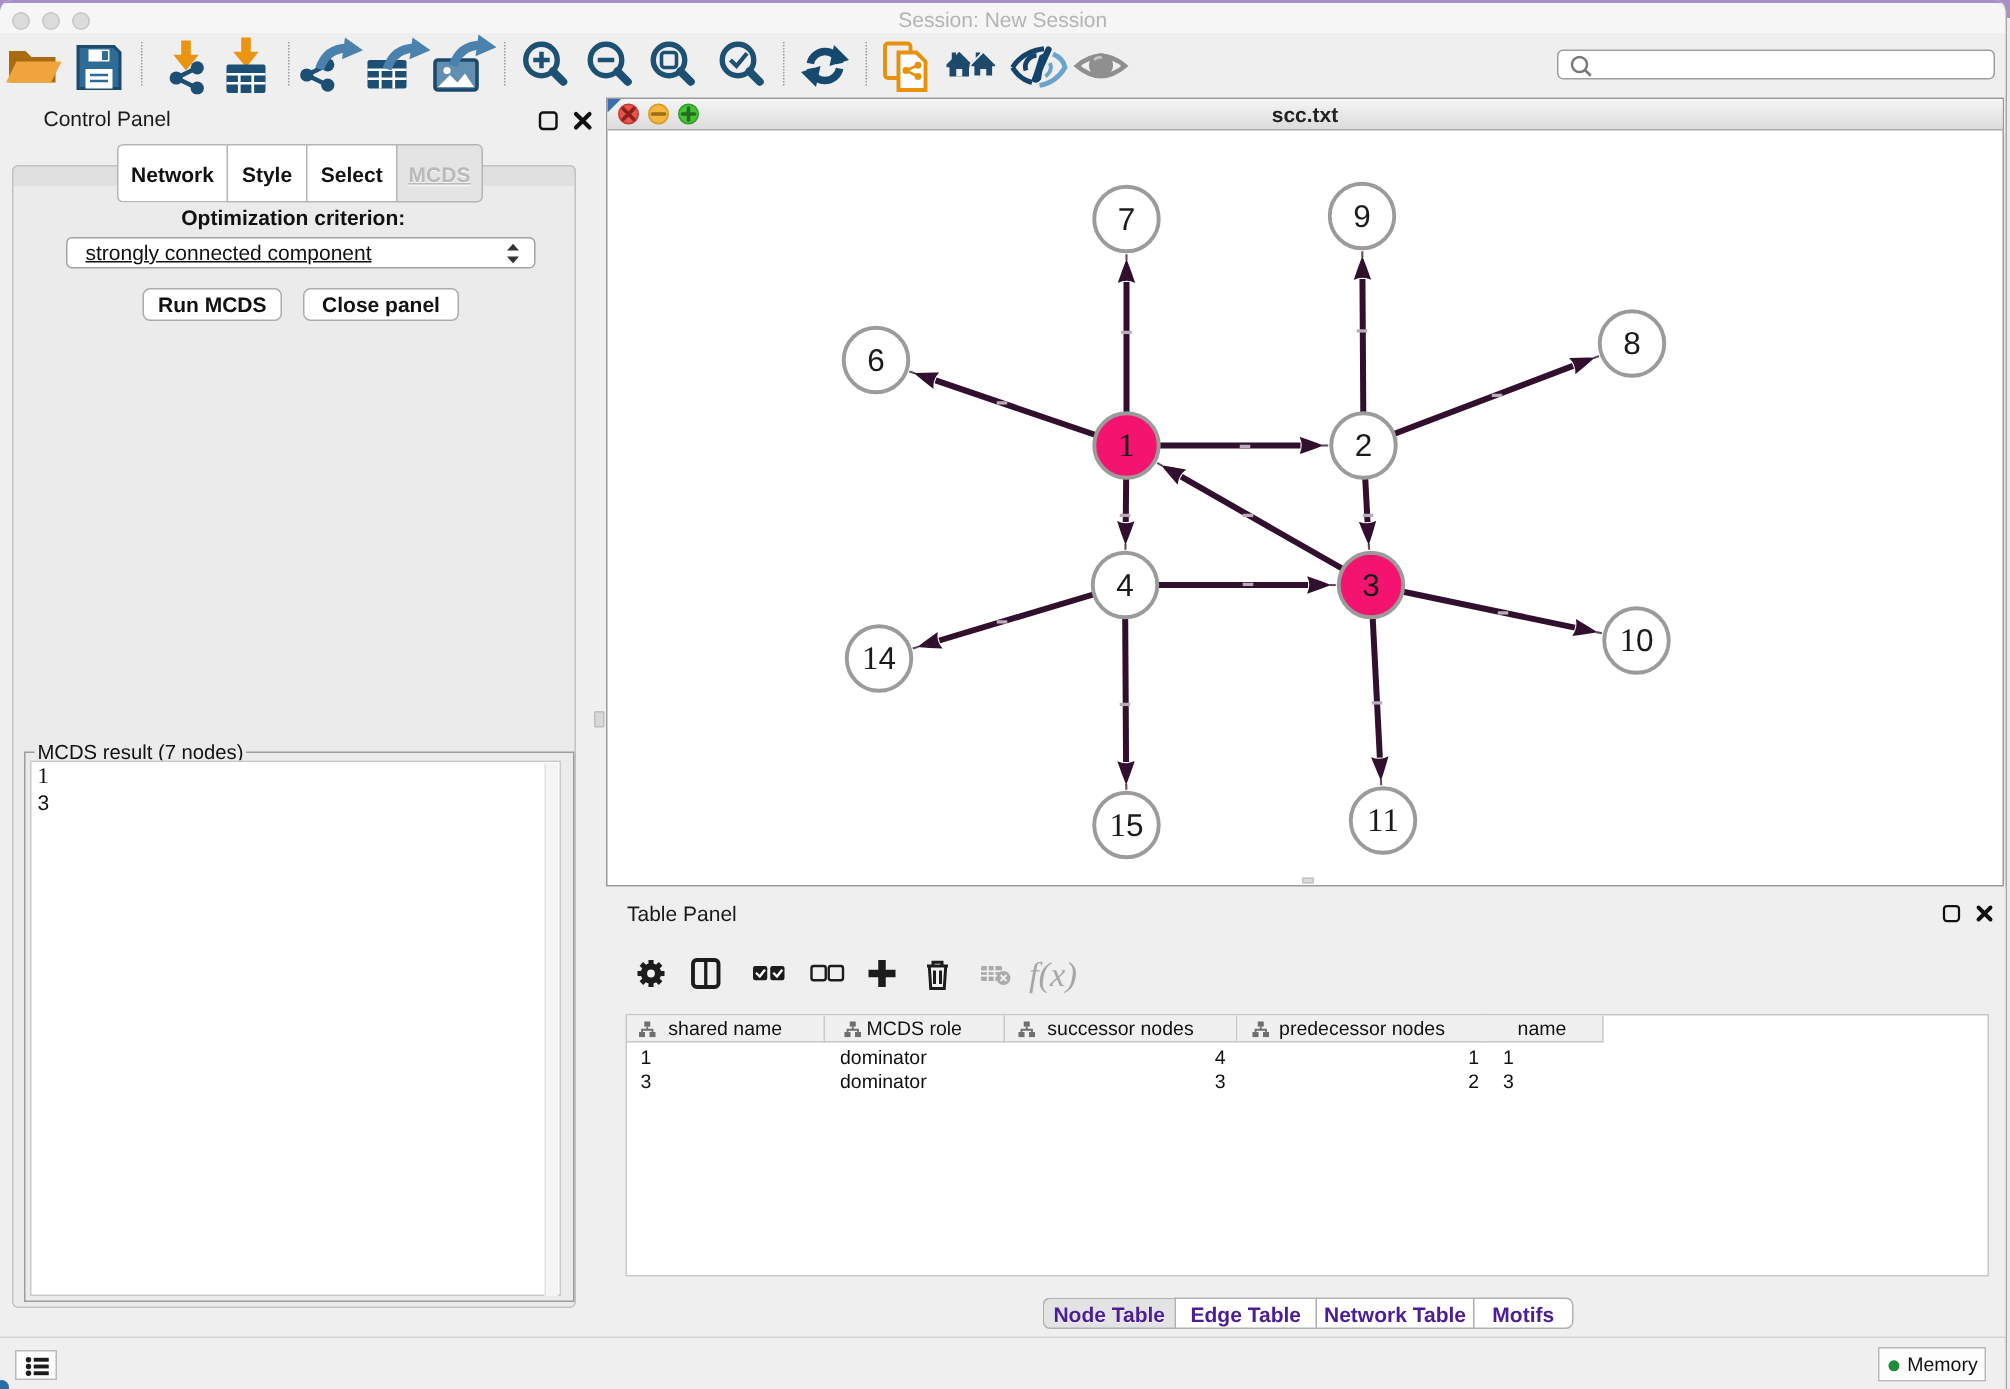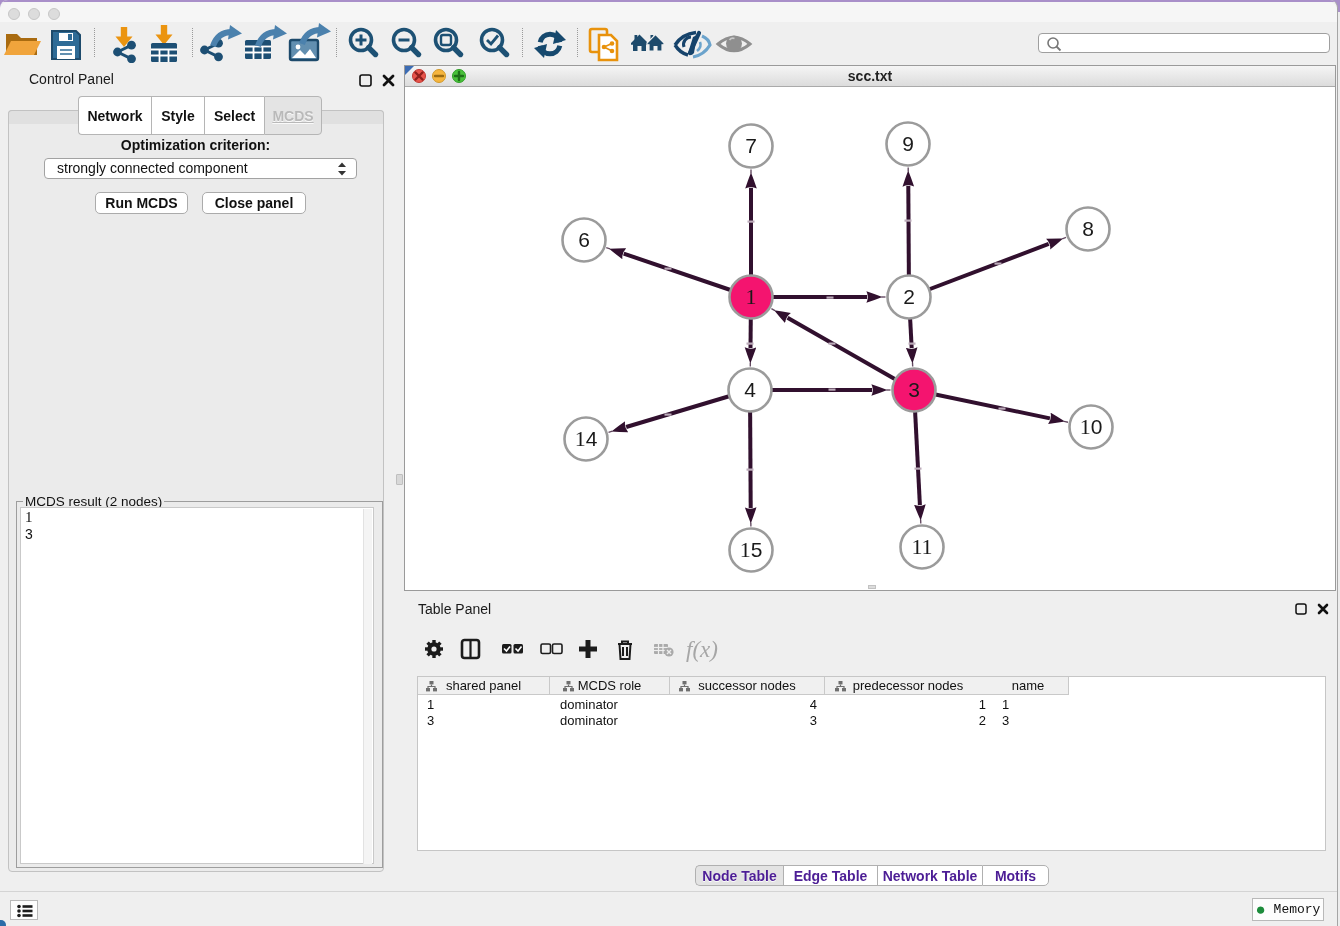--- a/index.html
+++ b/index.html
@@ -26,21 +26,21 @@
          display:flex; align-items:center; justify-content:center; border-right:none; }
   .tab.last { border-right:1px solid #b5b5b5; }
   .tab.sel { background:#e4e4e4; color:#b9b9b9; text-shadow:0 1px 0 #fafafa; }
   #cp-box { position:absolute; left:8px; top:47px; width:376px; height:762px;
             background:#ebebeb; border:1px solid #c2c2c2; border-radius:4px; }
   #cp-strip { position:absolute; left:8px; top:47px; width:376px; height:14px;
               background:#e0e0e0; border:1px solid #c2c2c2; border-bottom:none; border-radius:4px 4px 0 0; }
   #opt-label { position:absolute; left:0; top:74px; width:391px; text-align:center; font-size:14px; font-weight:bold; color:#111; }
   #dropdown { position:absolute; left:44px; top:95px; width:313px; height:21px; background:#fff;
               border:1px solid #a2a2a2; border-radius:4px; font-size:14px; color:#111;
-              line-height:19px; padding-left:12px; }
+              line-height:19px; padding-left:12px;text-decoration:underline; }
   .btn { position:absolute; height:22px; background:#fff; border:1px solid #ababab; border-radius:5px;
          font-size:14px; font-weight:bold; color:#111; text-align:center; }
   #fieldset { position:absolute; left:16px; top:438px; width:367px; height:367px;
               border:1px solid #9d9d9d; }
   #legend { position:absolute; left:23px; top:431px; background:#ebebeb; padding:0 2px;
             font-size:13.5px; color:#111; }
   #textarea { position:absolute; left:20px; top:444px; width:354px; height:357px; background:#fff;
               border:1px solid #c9c9c9; }
   #scrolltrack { position:absolute; right:1px; top:1px; width:9px; height:355px; background:#f4f4f4;
                  border-left:1px solid #e2e2e2; }
@@ -67,32 +67,33 @@
           display:flex; align-items:center; justify-content:center; border-right:none; border-radius:0; }
   .tab2.first { border-radius:5px 0 0 5px; }
   .tab2.lastt { border-right:1px solid #b0b0b0; border-radius:0 5px 5px 0; }
   .tab2.sel2 { background:#e3e3e3; color:#4c1d95; text-shadow:0 1px 0 #fcfcfc; }
   
   #statusbar { position:absolute; left:0; top:891px; width:100%; height:33px; background:#efefef;
                border-top:1px solid #d4d4d4; }
   #listbtn { position:absolute; left:10px; top:8px; width:28px; height:20px; background:#fdfdfd;
              border:1px solid #b9b9b9; }
   #membtn { position:absolute; right:13px; top:6px; width:72px; height:23px; background:#fdfdfd;
-            border:1px solid #b9b9b9; font-size:13px; color:#111; text-align:center; line-height:21px;font-family:Liberation Mono, monospace; }
+            border:1px solid #b9b9b9; font-size:13px; color:#111; text-align:center; line-height:21px; }
 </style>
 </head>
 <body>
 <div style="position:absolute;left:0;top:0;width:1340px;height:12px;background:#a98fc9;"></div>
 <div id="app">
 <div style="position:absolute;left:0;top:0;width:100%;height:2px;background:#a98fc9;z-index:40;"></div>
 
 <div id="titlebar">
   <div class="tl" style="left:8px;"></div>
   <div class="tl" style="left:28px;"></div>
   <div class="tl" style="left:48px;"></div>
+  <div id="wintitle">Session: New Session</div>
 </div>
 
 <div id="toolbar">
   <svg width="780" height="41" style="position:absolute;left:0;top:0;overflow:visible;">
     <defs>
       <g id="mag">
             <circle cx="0" cy="0" r="10.5" fill="none" stroke="#1d5174" stroke-width="3.6"></circle>
         <line x1="7.6" y1="7.6" x2="14.5" y2="14.5" stroke="#1d5174" stroke-width="5.4" stroke-linecap="round"></line>
           </g>
       <g id="sharealt" fill="#1d4f74">
@@ -250,21 +251,21 @@
   <div id="opt-label">Optimization criterion:</div>
   <div id="dropdown">strongly connected component
     <svg width="12" height="16" style="position:absolute;right:8px;top:2px;">
       <path d="M2,6 L6,1.5 L10,6 Z" fill="#333"></path>
       <path d="M2,10 L6,14.5 L10,10 Z" fill="#333"></path>
     </svg>
   </div>
   <div class="btn" style="left:95px;top:129px;width:93px;line-height:20px;">Run MCDS</div>
   <div class="btn" style="left:202px;top:129px;width:104px;line-height:20px;">Close panel</div>
   <div id="fieldset"></div>
-  <div id="legend">MCDS result (2 nodes)</div>
+  <div id="legend">MCDS result (7 nodes)</div>
   <div id="textarea">
     <div id="scrolltrack"></div>
     <div id="ta-text"><span style="font-family:'Liberation Serif',serif;font-size:15px;">1</span><br>3</div>
   </div>
 </div>
 
 <div style="position:absolute;left:396px;top:474px;width:7px;height:11px;background:#d8d8d8;border:1px solid #bfbfbf;border-radius:1px;"></div>
 
 <div id="netwin">
   <div id="net-titlebar">
@@ -405,21 +406,21 @@
       <circle cx="255" cy="17" r="4.6"></circle>
       <path d="M253,15 L257,19 M257,15 L253,19" stroke="#efefef" stroke-width="1.4"></path>
     </g>
 
     <text x="272" y="22" font-family="Liberation Serif, serif" font-style="italic" font-size="23" fill="#a6a6a6">f(x)</text>
   </svg>
   <div id="tbl">
     <svg width="907" height="173" style="position:absolute;left:0;top:0;">
       <g id="hdrcells"></g>
     </svg>
-    <div class="th" style="left:0;width:132px;">shared panel</div>
+    <div class="th" style="left:0;width:132px;">shared name</div>
     <div class="th" style="left:132px;width:120px;">MCDS role</div>
     <div class="th" style="left:252px;width:155px;">successor nodes</div>
     <div class="th" style="left:407px;width:167px;">predecessor nodes</div>
     <div class="th" style="left:570px;width:81px;border-right:1px solid #c9c9c9;">name</div>
     <svg width="660" height="19" style="position:absolute;left:0;top:0;">
       <g fill="#6f6f6f">
         <g transform="translate(8,4)">
               <rect x="3.5" y="0" width="4" height="3.4"></rect>
               <rect x="0" y="7" width="4" height="3.4"></rect>
               <rect x="7" y="7" width="4" height="3.4"></rect>

